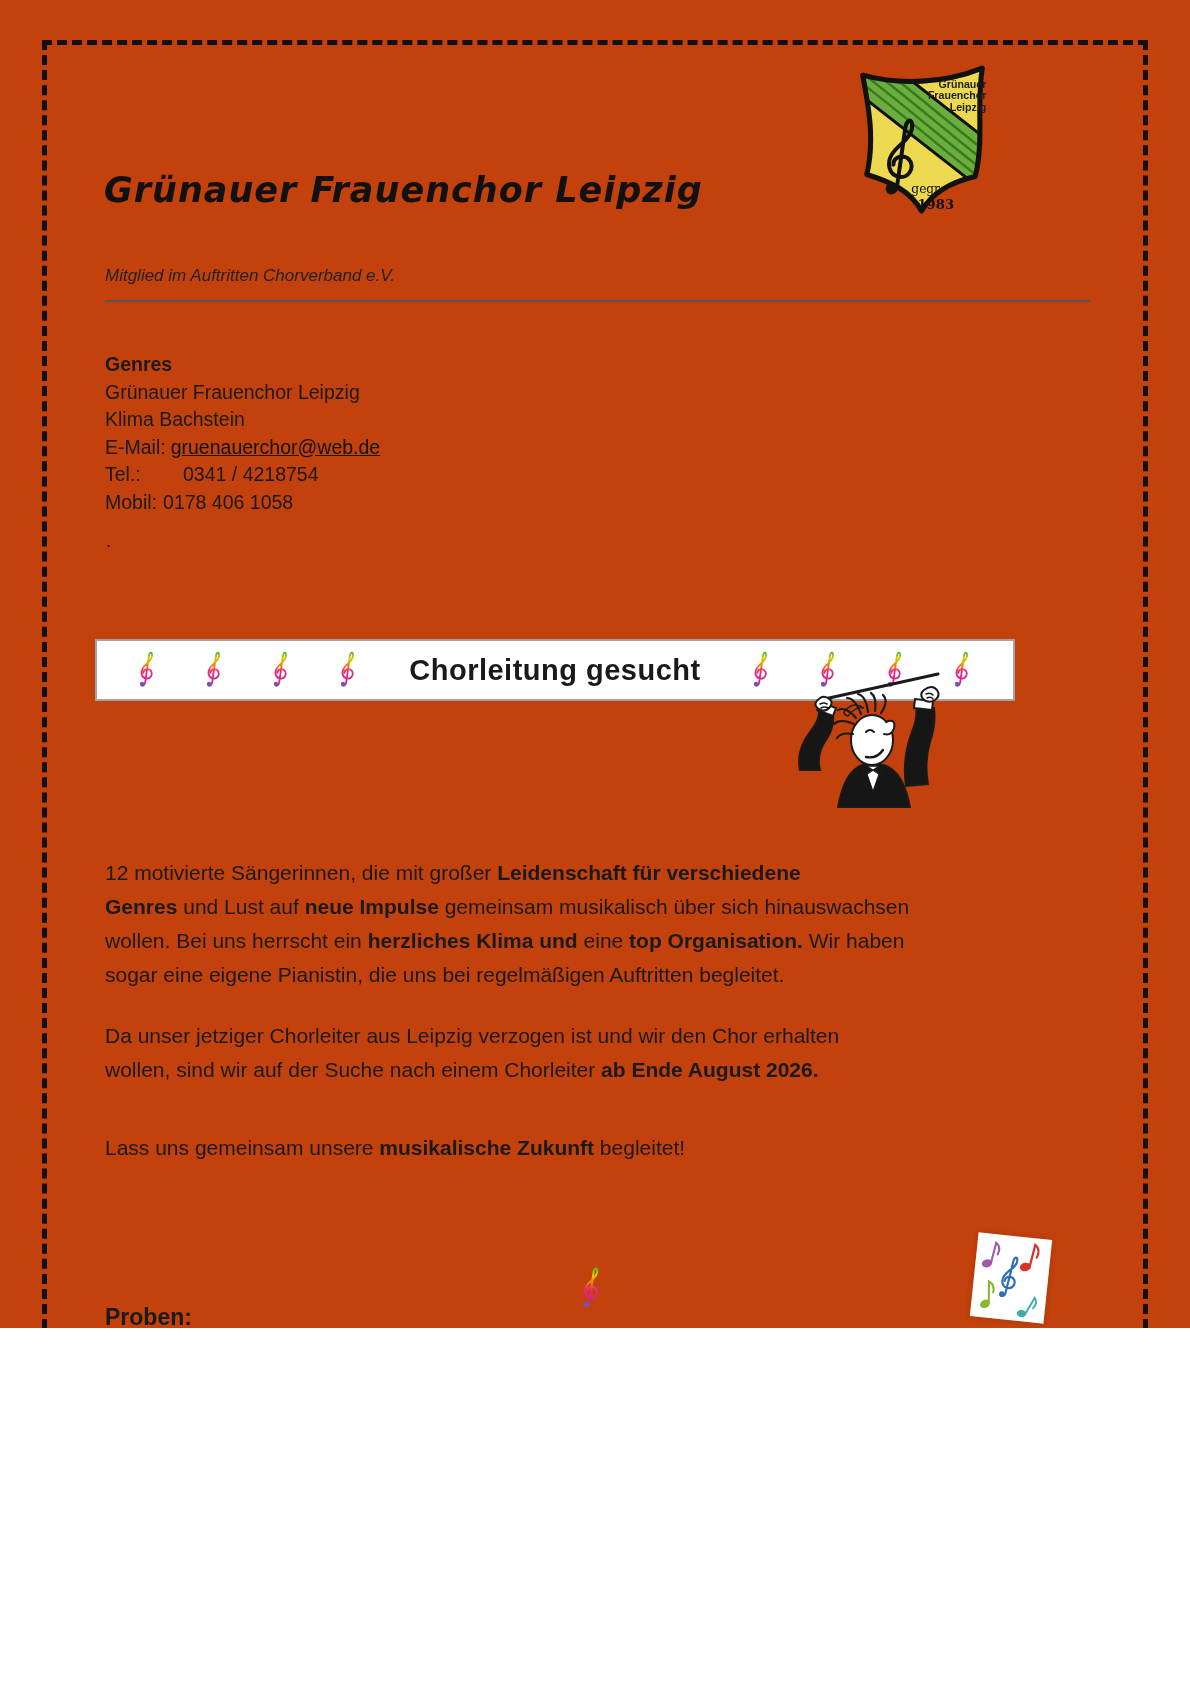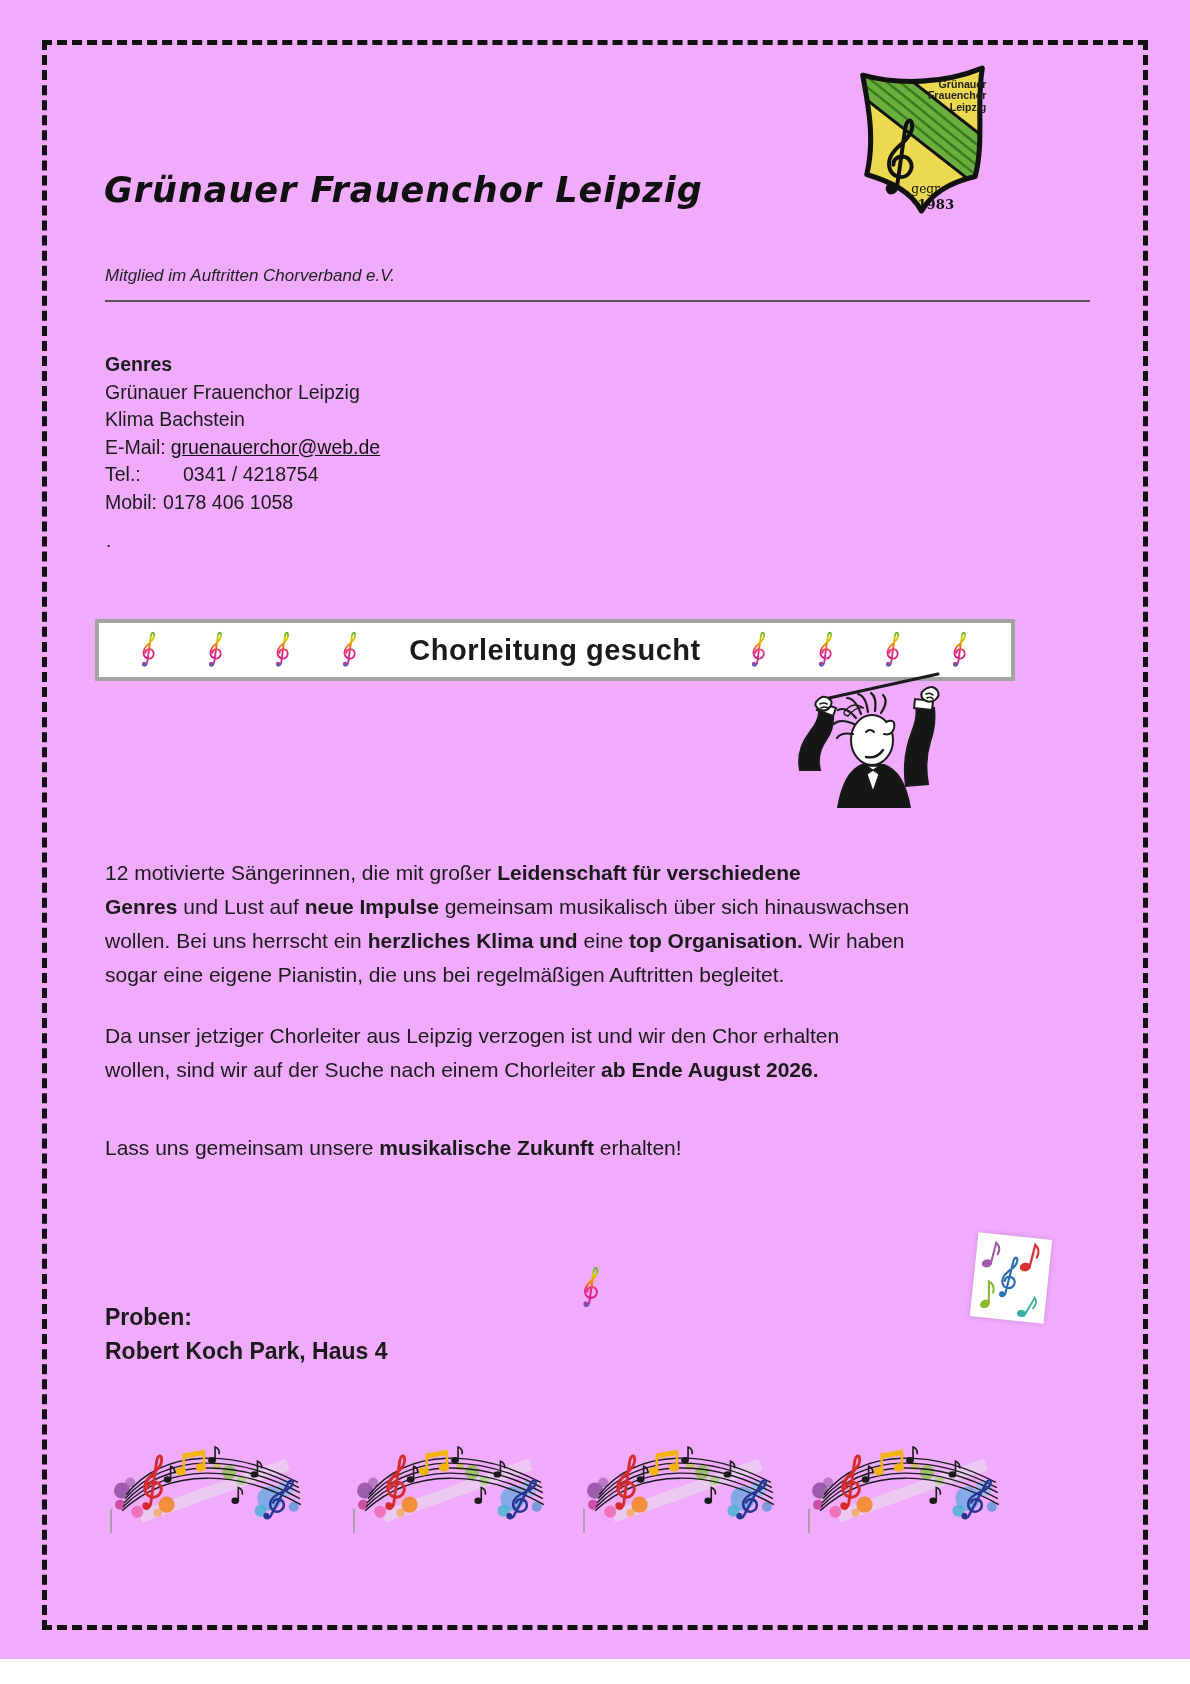--- a/index.html
+++ b/index.html
@@ -1,32 +1,32 @@
 <!DOCTYPE html>
 <html><head>
 <meta charset="utf-8">
 <style>
   html,body{margin:0;padding:0;background:#fff;}
-  .page{position:relative;width:1190px;height:1659px;background:#f0abfc;overflow:hidden;
+  .page{position:relative;width:1190px;height:1328px;background:#c2410c;overflow:hidden;
         font-family:"Liberation Sans",sans-serif;color:#1a1a1a;}
   .border-frame{position:absolute;left:42px;top:40px;width:1096px;height:1580px;
         border:5px dashed #111;}
   .logo{position:absolute;left:853px;top:62px;width:138px;height:152px;}
   .title{position:absolute;left:104px;top:170px;margin:0;font-size:35px;font-weight:bold;
         font-style:italic;letter-spacing:1px;font-family:"DejaVu Sans",sans-serif;color:#111;}
   .subtitle{position:absolute;left:105px;top:266px;font-size:17px;font-style:italic;color:#222;}
   .divider{position:absolute;left:105px;top:300px;width:985px;height:0;border-top:2px solid #555;}
   .contact{position:absolute;left:105px;top:351px;font-size:19.5px;line-height:27.5px;}
   .contact .bold{font-weight:bold;}
   .tel-label{display:inline-block;width:78px;}
   .email-label{margin-right:5px;}
   .mobile-label{margin-right:6px;}
   .email-link{color:#111;text-decoration:underline;}
   .stray-period{position:absolute;left:106px;top:530px;font-size:19px;}
-  .banner{position:absolute;left:95px;top:619px;width:920px;height:62px;border:4px solid #a3a3a3;
+  .banner{position:absolute;left:95px;top:639px;width:920px;height:62px;border:2px solid #a3a3a3;
         box-sizing:border-box;display:flex;align-items:center;justify-content:space-between;
         padding:0 40px;background:#fff;}
   .clef-group{display:flex;gap:46px;align-items:center;}
   .banner-title{font-size:29px;font-weight:bold;letter-spacing:.5px;white-space:nowrap;}
   .conductor{position:absolute;left:786px;top:666px;width:166px;height:142px;}
   .bodytext{position:absolute;left:105px;top:856px;width:1020px;font-size:21px;line-height:34px;}
   .bodytext p{margin:0 0 27px 0;}
   .bodytext p.gap-big{margin-bottom:44px;}
   .single-clef{position:absolute;left:580px;top:1262px;width:24px;height:52px;}
   .notes-cluster{position:absolute;left:974px;top:1236px;width:74px;height:84px;
@@ -209,21 +209,21 @@
         <path d="M52,142 Q58,106 76,99 L98,99 Q118,106 124,142 Z" fill="#161616" stroke-width="2"></path>
         <path d="M78,100 L96,100 L87,126 Z" fill="#fff" stroke-width="1.5"></path>
         <path d="M87,104 l-9,-6 l0,12 Z M87,104 l9,-6 l0,12 Z" fill="#161616" stroke-width="1"></path>
       </g>
     </svg>
   </div>
 
   <div class="bodytext">
     <p><span>12 motivierte Sängerinnen, die mit großer </span><b>Leidenschaft für verschiedene</b><br><b>Genres</b><span> und Lust auf </span><b>neue Impulse</b><span> gemeinsam musikalisch über sich hinauswachsen</span><br><span>wollen. Bei uns herrscht ein </span><b>herzliches Klima und</b><span> eine </span><b>top Organisation.</b><span> Wir haben</span><br><span>sogar eine eigene Pianistin, die uns bei regelmäßigen Auftritten begleitet.</span></p>
     <p class="gap-big"><span>Da unser jetziger Chorleiter aus Leipzig verzogen ist und wir den Chor erhalten</span><br><span>wollen, sind wir auf der Suche nach einem Chorleiter </span><b>ab Ende August 2026.</b></p>
-    <p><span>Lass uns gemeinsam unsere </span><b>musikalische Zukunft</b><span> erhalten!</span></p>
+    <p><span>Lass uns gemeinsam unsere </span><b>musikalische Zukunft</b><span> begleitet!</span></p>
   </div>
 
   <div class="single-clef">
     <svg width="24" height="52">
         <use href="#clef" width="24" height="52" stroke="url(#rainbow)" fill="url(#rainbow)"></use>
       </svg>
   </div>
 
   <div class="notes-cluster">
     <svg viewBox="0 0 70 80" width="74" height="84">

